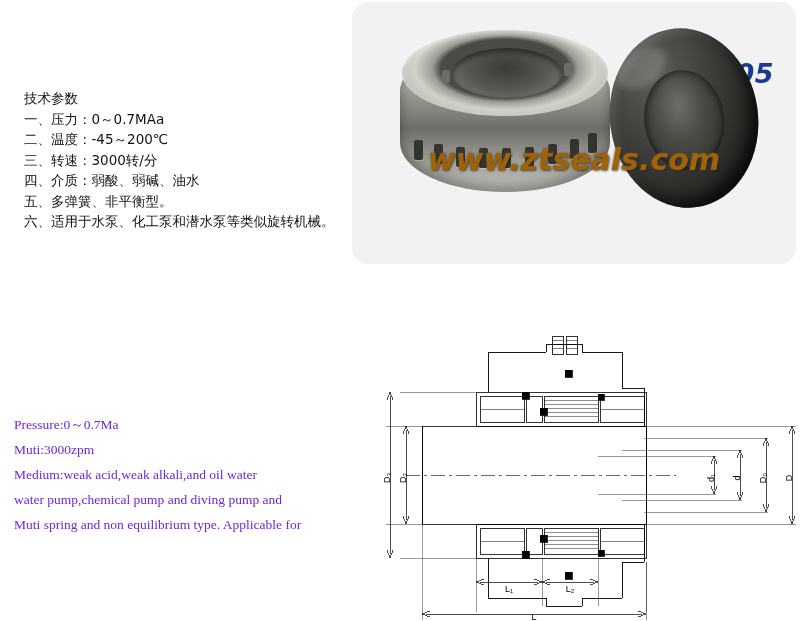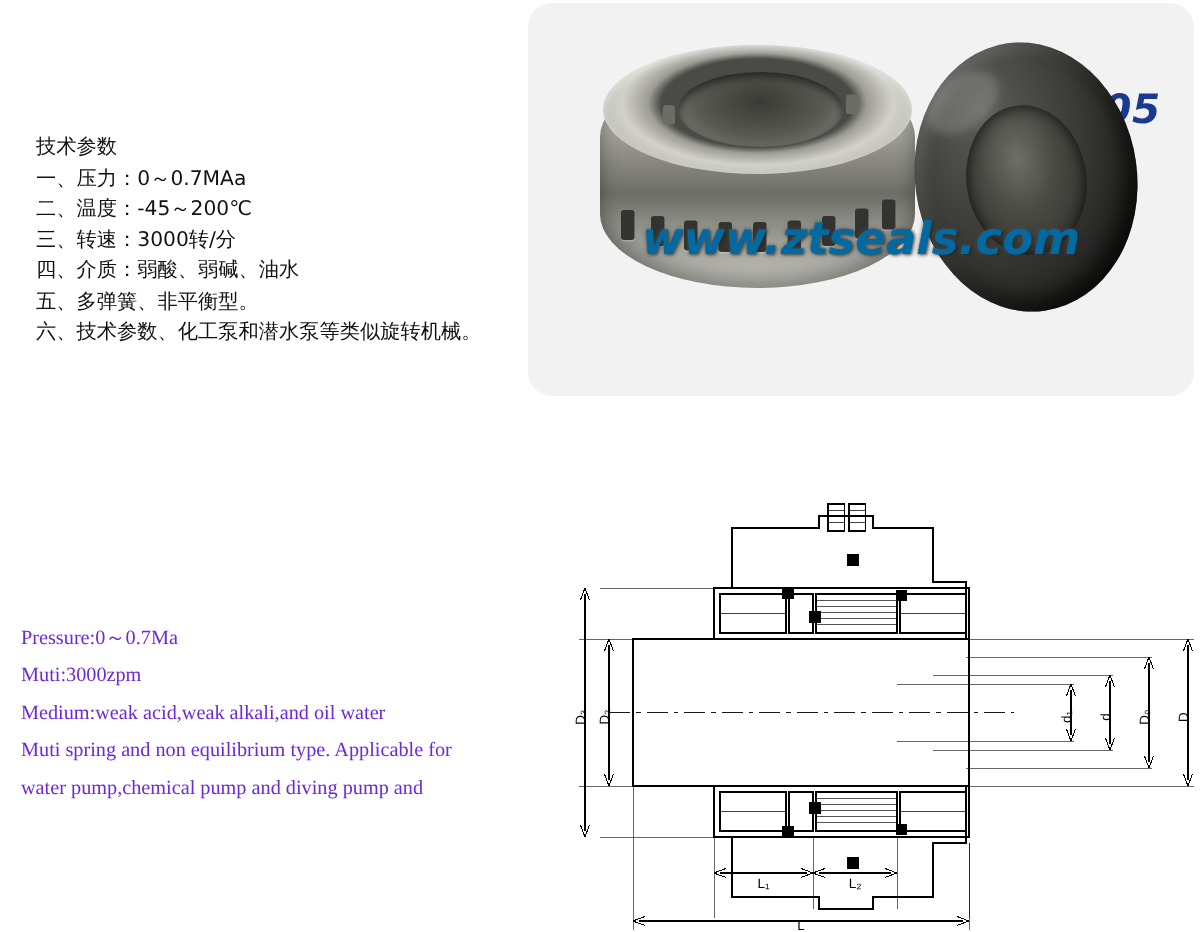--- a/index.html
+++ b/index.html
@@ -40,21 +40,21 @@
   }
   .watermark {
     position: absolute;
     left: 50%;
     top: 140px;
     transform: translateX(-50%);
     font-family: "DejaVu Sans", sans-serif;
     font-size: 30px;
     font-weight: bold;
     font-style: italic;
-    color: #0369a1;
+    color: #a16207;
     text-shadow: 0 0 3px rgba(80,80,80,0.85), 1px 1px 2px rgba(0,0,0,0.5);
     white-space: nowrap;
     z-index: 6;
   }
 
   
   .seal-ring {
     position: absolute;
     left: 48px;
     top: 28px;
@@ -244,29 +244,29 @@
   <div class="watermark">www.ztseals.com</div>
 </div>
 
 <div class="spec-cn">
   <div class="line">技术参数</div>
   <div class="line">一、压力：0～0.7MAa</div>
   <div class="line">二、温度：-45～200℃</div>
   <div class="line">三、转速：3000转/分</div>
   <div class="line">四、介质：弱酸、弱碱、油水</div>
   <div class="line">五、多弹簧、非平衡型。</div>
-  <div class="line">六、技术参数、化工泵和潜水泵等类似旋转机械。</div>
+  <div class="line">六、适用于水泵、化工泵和潜水泵等类似旋转机械。</div>
 </div>
 
 <div class="spec-en">
   <div>Pressure:0～0.7Ma</div>
   <div>Muti:3000zpm</div>
   <div>Medium:weak acid,weak alkali,and oil water</div>
+  <div>water pump,chemical pump and diving pump and</div>
   <div>Muti spring and non equilibrium type. Applicable for</div>
-  <div>water pump,chemical pump and diving pump and</div>
 </div>
 
 <div class="drawing">
 <svg width="436" height="290" viewBox="0 0 436 290" xmlns="http://www.w3.org/2000/svg">
   <g fill="none" stroke="#000" stroke-width="0.8" shape-rendering="crispEdges">
 
     <path d="M112 38 L112 22 L170 22 L170 14 L206 14 L206 22 L246 22 L246 38" stroke-width="0.9"></path>
     <path d="M246 38 L246 58 L268 58 L268 96" stroke-width="0.9"></path>
     <path d="M112 38 L112 62" stroke-width="0.9"></path>
 

